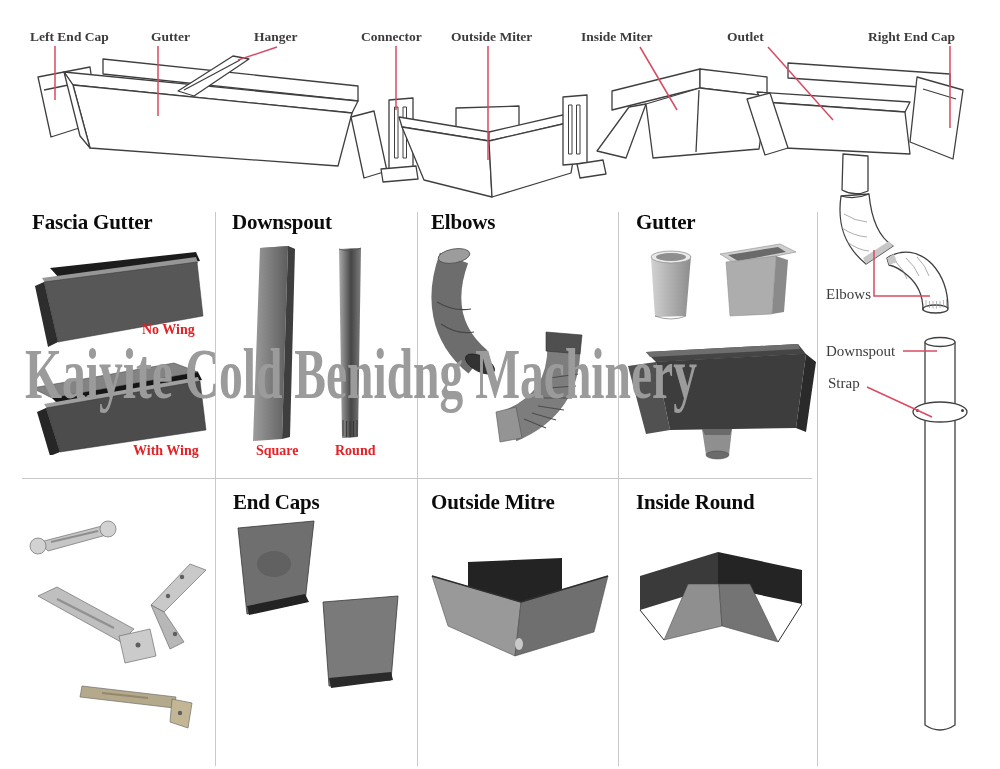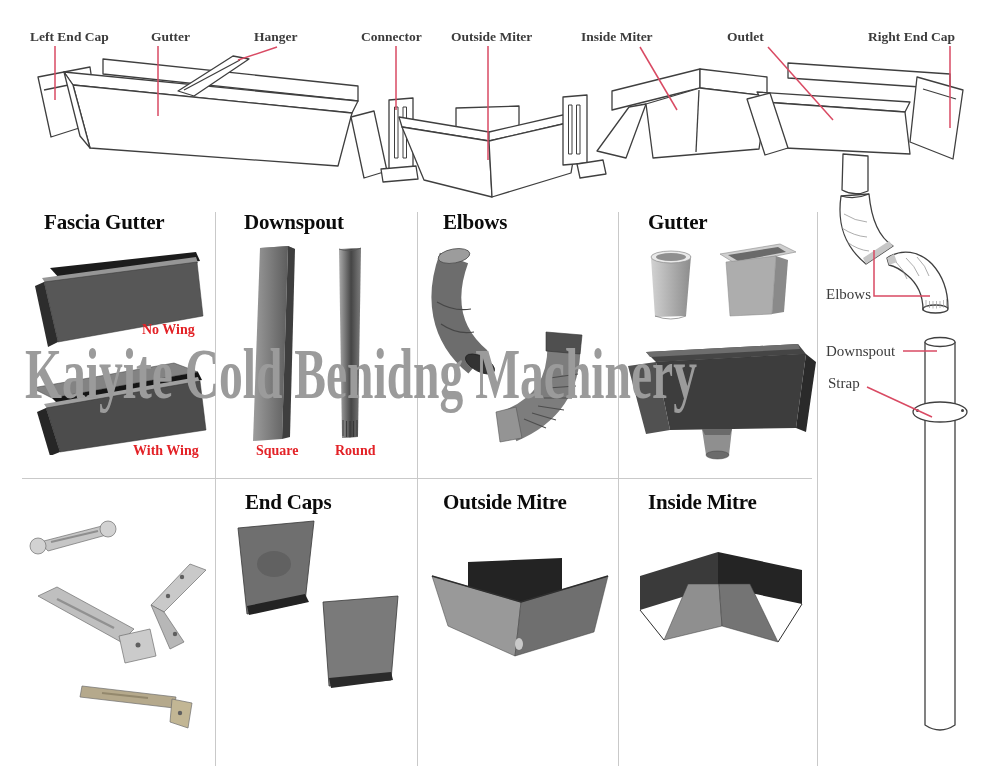--- a/index.html
+++ b/index.html
@@ -2,21 +2,21 @@
 <html><head>
 <meta charset="utf-8">
 <style>
   html,body{margin:0;padding:0;background:#fff;}
   #stage{position:relative;width:1000px;height:767px;background:#ffffff;overflow:hidden;
          font-family:Liberation Serif, serif;}
   .abs{position:absolute;}
   svg{display:block;}
   .diagram-label{position:absolute;top:29px;font-size:13.5px;font-weight:600;color:#3c3c3c;white-space:nowrap;}
   .side-label{position:absolute;font-size:15px;font-weight:500;color:#3c3c3c;white-space:nowrap;}
-  .section-title{position:absolute;font-size:21px;font-weight:700;color:#0b0b0b;letter-spacing:-0.2px;white-space:nowrap;margin-left:12px;}
+  .section-title{position:absolute;font-size:21px;font-weight:700;color:#0b0b0b;letter-spacing:-0.2px;white-space:nowrap;}
   .item-label{position:absolute;font-size:14px;font-weight:700;color:#e32227;white-space:nowrap;}
   .divider-v{position:absolute;width:1px;background:#c9c9c9;top:212px;height:554px;}
   .divider-h{position:absolute;height:1px;background:#c9c9c9;left:22px;width:790px;top:478px;}
   #watermark{position:absolute;left:25px;top:338px;font-size:72px;line-height:72px;font-weight:700;
              color:#9b9b9b;white-space:nowrap;transform:scaleX(0.66);transform-origin:left center;
              letter-spacing:0px;}
 </style>
 </head>
 <body>
 
@@ -255,21 +255,21 @@
   <div class="side-label" style="left:826px;top:286px">Elbows</div>
   <div class="side-label" style="left:826px;top:343px">Downspout</div>
   <div class="side-label" style="left:828px;top:375px">Strap</div>
 
   <div class="section-title" style="left:32px;top:210px">Fascia Gutter</div>
   <div class="section-title" style="left:232px;top:210px">Downspout</div>
   <div class="section-title" style="left:431px;top:210px">Elbows</div>
   <div class="section-title" style="left:636px;top:210px">Gutter</div>
   <div class="section-title" style="left:233px;top:490px">End Caps</div>
   <div class="section-title" style="left:431px;top:490px">Outside Mitre</div>
-  <div class="section-title" style="left:636px;top:490px">Inside Mitre</div>
+  <div class="section-title" style="left:636px;top:490px">Inside Round</div>
 
   <div class="item-label" style="left:142px;top:322px">No Wing</div>
   <div class="item-label" style="left:133px;top:443px">With Wing</div>
   <div class="item-label" style="left:256px;top:443px">Square</div>
   <div class="item-label" style="left:335px;top:443px">Round</div>
 
   <div id="watermark">Kaiyite Cold Benidng Machinery</div>
 
 </div>
 

